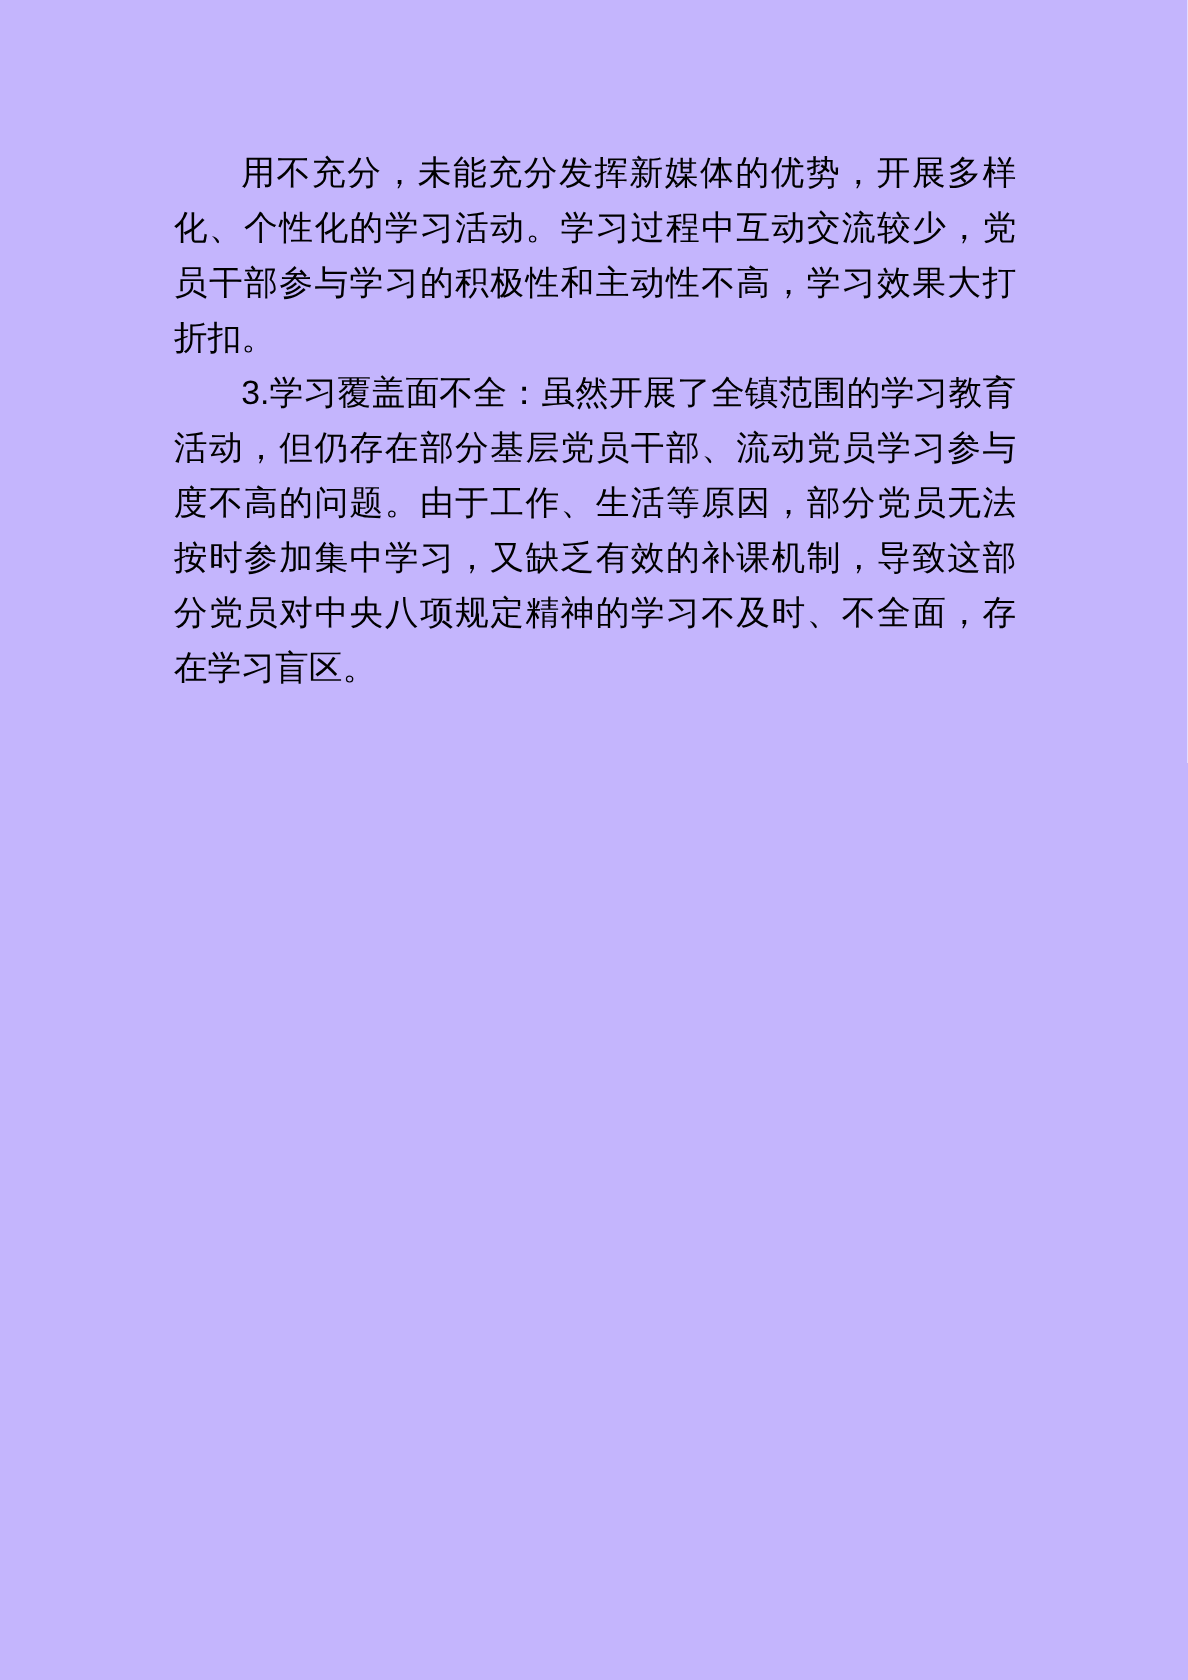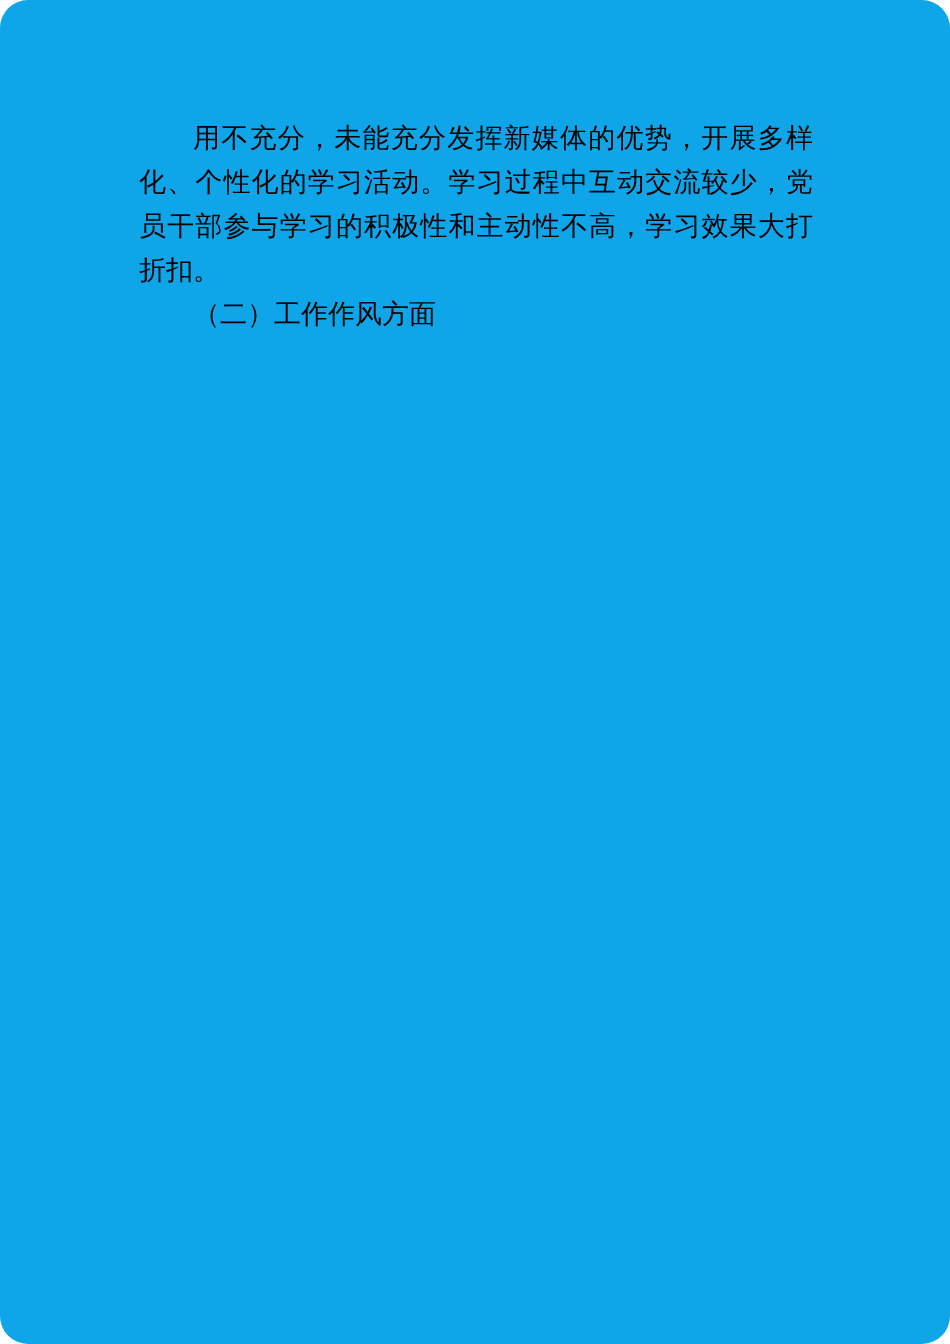--- a/index.html
+++ b/index.html
@@ -4,24 +4,23 @@
 <style>
   html, body {
     margin: 0;
     padding: 0;
     background: #ffffff;
   }
   .page {
     position: relative;
     width: 950px;
     height: 1344px;
-    background: #0ea5e9;
+    background: #c4b5fd;
     overflow: hidden;
     font-family: "Liberation Sans", sans-serif;
-    border-radius: 28px;
   }
   .text-block {
     position: absolute;
     left: 139px;
     top: 116px;
     width: 674px;
     font-size: 27px;
     line-height: 44px;
     color: #000000;
     text-align: justify;
@@ -35,15 +34,15 @@
     text-indent: 2em;
     text-align: justify;
   }
 </style>
 </head>
 <body>
 
 <div class="page">
   <div class="text-block">
     <p>用不充分，未能充分发挥新媒体的优势，开展多样化、个性化的学习活动。学习过程中互动交流较少，党员干部参与学习的积极性和主动性不高，学习效果大打折扣。</p>
-    <p>（二）工作作风方面</p>
+    <p>3.学习覆盖面不全：虽然开展了全镇范围的学习教育活动，但仍存在部分基层党员干部、流动党员学习参与度不高的问题。由于工作、生活等原因，部分党员无法按时参加集中学习，又缺乏有效的补课机制，导致这部分党员对中央八项规定精神的学习不及时、不全面，存在学习盲区。</p>
   </div>
 </div>
 
 </body></html>

